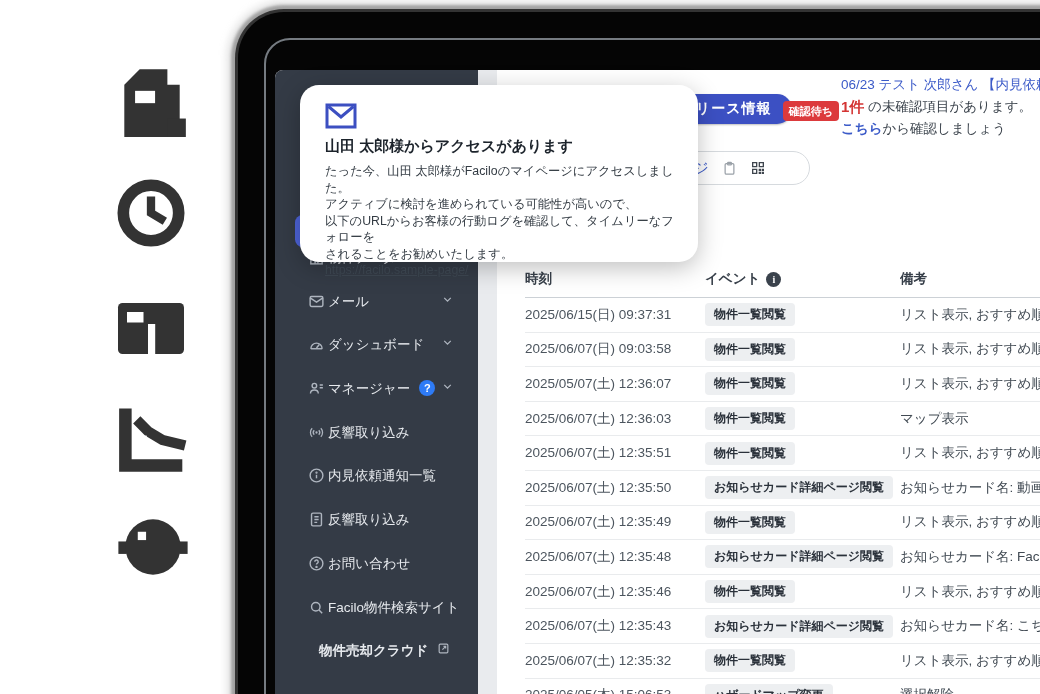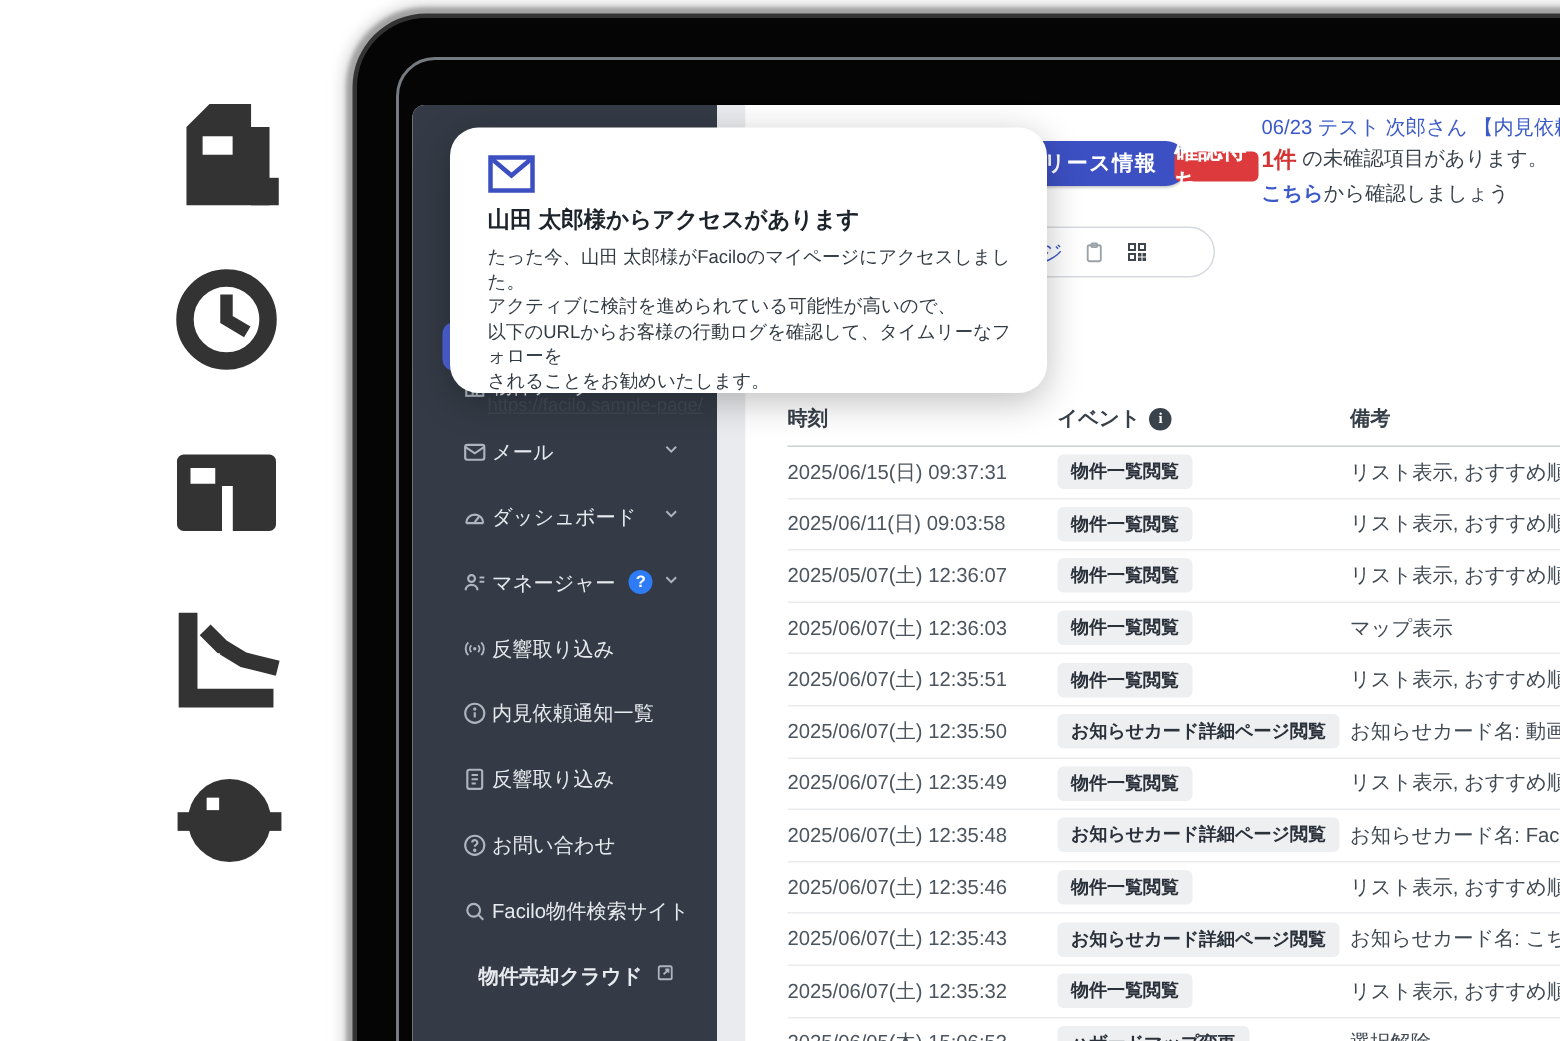--- a/index.html
+++ b/index.html
@@ -36,21 +36,21 @@
   .gap-strip{width:19px;flex:none;background:#e9ebee}
   .main{flex:1;position:relative;background:#ffffff}
   .release-pill{
     position:absolute;left:163px;top:24px;width:132px;height:30px;border-radius:16px;
     background:#3c50c3;color:#fff;font-weight:bold;font-size:14px;
     display:flex;align-items:center;justify-content:center;letter-spacing:1px;cursor:pointer;
     box-shadow:0 1px 2px rgba(0,0,0,.25);
   }
   .pending-badge{
     position:absolute;left:286px;top:31px;width:56px;height:20px;border-radius:4px;
-    background:#dc3a3c;color:#fff;font-weight:bold;font-size:16px;
+    background:#dc3a3c;color:#fff;font-weight:bold;font-size:11px;
     display:flex;align-items:center;justify-content:center;
   }
   .userinfo{position:absolute;left:344px;top:6px;width:220px;line-height:1.35}
   .userinfo .l1{color:#3b5ac8;font-size:13.5px;white-space:nowrap}
   .userinfo .l2{margin-top:3px;color:#3a424b;font-size:13.5px;white-space:nowrap}
   .userinfo .cnt{color:#d43534;font-weight:bold;font-size:15px;vertical-align:-1px}
   .userinfo .l3{margin-top:3px;color:#3a424b;font-size:13.5px;white-space:nowrap}
   .userinfo .cta{color:#3b5ac8;font-weight:bold;cursor:pointer}
   .mypage-pill{
     position:absolute;left:121px;top:81px;width:192px;height:34px;border:1.5px solid #d6dade;border-radius:18px;
@@ -252,21 +252,21 @@
         </div>
 
         <div class="trow">
             <div class="c1">2025/06/15(日) 09:37:31</div>
             <div class="c2">
               <span class="evt-badge">物件一覧閲覧</span>
             </div>
             <div class="c3">リスト表示, おすすめ順(新</div>
           </div>
         <div class="trow">
-            <div class="c1">2025/06/11(日) 09:03:58</div>
+            <div class="c1">2025/06/07(日) 09:03:58</div>
             <div class="c2">
               <span class="evt-badge">物件一覧閲覧</span>
             </div>
             <div class="c3">リスト表示, おすすめ順(新</div>
           </div>
         <div class="trow">
             <div class="c1">2025/05/07(土) 12:36:07</div>
             <div class="c2">
               <span class="evt-badge">物件一覧閲覧</span>
             </div>

